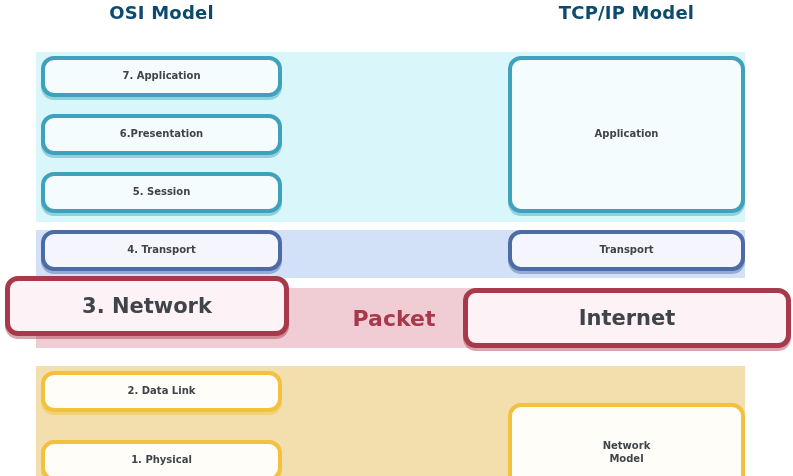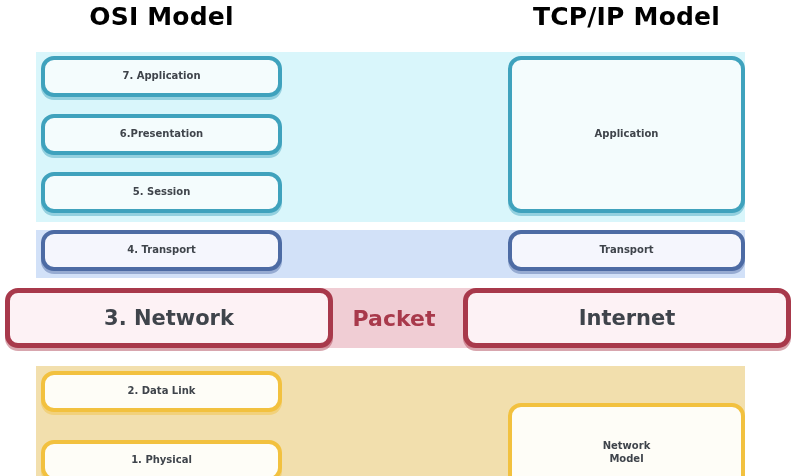--- a/index.html
+++ b/index.html
@@ -17,23 +17,23 @@
     width: 793px;
     height: 476px;
     background: #ffffff;
     overflow: hidden;
   }
 
   
   .col-title {
     position: absolute;
     top: 2px;
-    font-size: 25px;
+    font-size: 18px;
     font-weight: 700;
-    color: #000000;
+    color: #0c4a6e;
     letter-spacing: 0.2px;
     text-align: center;
     white-space: nowrap;
   }
   #title-osi   { left: 41px;  width: 241px; }
   #title-tcpip { left: 508px; width: 237px; }
 
   
   .band {
     position: absolute;
@@ -87,21 +87,21 @@
     background: #fefdf7;
     box-shadow: 0 3px 0 0 rgba(242,193,63,0.45);
   }
 
   
   .osi-box  { left: 41px; width: 241px; height: 41px; }
   #osi-7 { top: 56px;  }
   #osi-6 { top: 114px; }
   #osi-5 { top: 172px; }
   #osi-4 { top: 230px; }
-  #osi-3 { left: 5px; top: 288px; width: 328px; height: 60px; }
+  #osi-3 { left: 5px; top: 276px; width: 284px; height: 60px; }
   #osi-2 { top: 371px; }
   #osi-1 { top: 440px; }
 
   
   .tcp-box { left: 508px; width: 237px; }
   #tcp-application { top: 56px;  height: 157px; }
   #tcp-transport   { top: 230px; height: 41px; }
   #tcp-internet    { left: 463px; top: 288px; width: 328px; height: 60px; }
   #tcp-access      { top: 371px; height: 99px; margin-top: 32px; }
 

